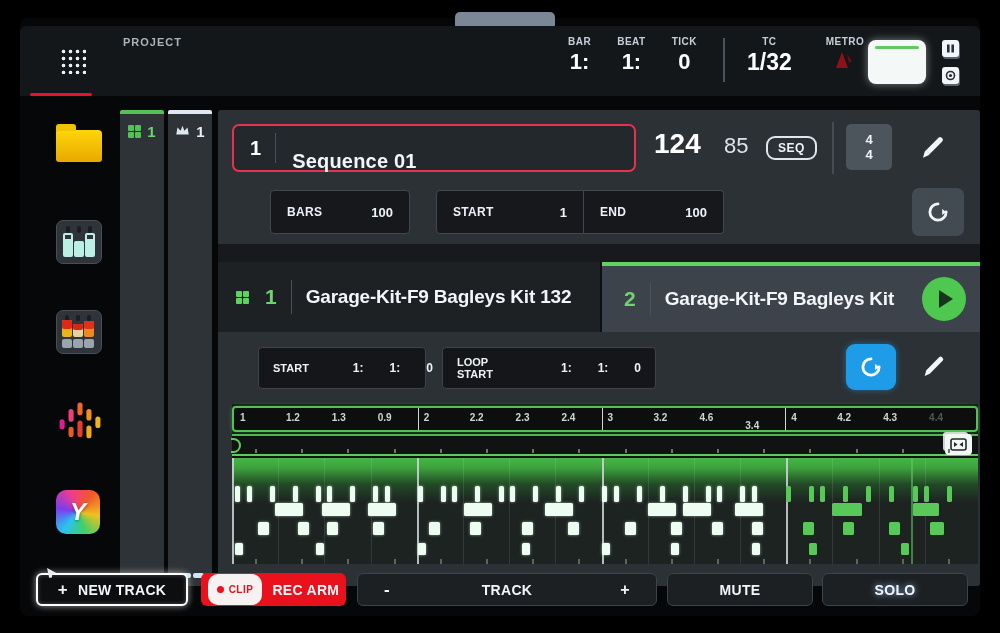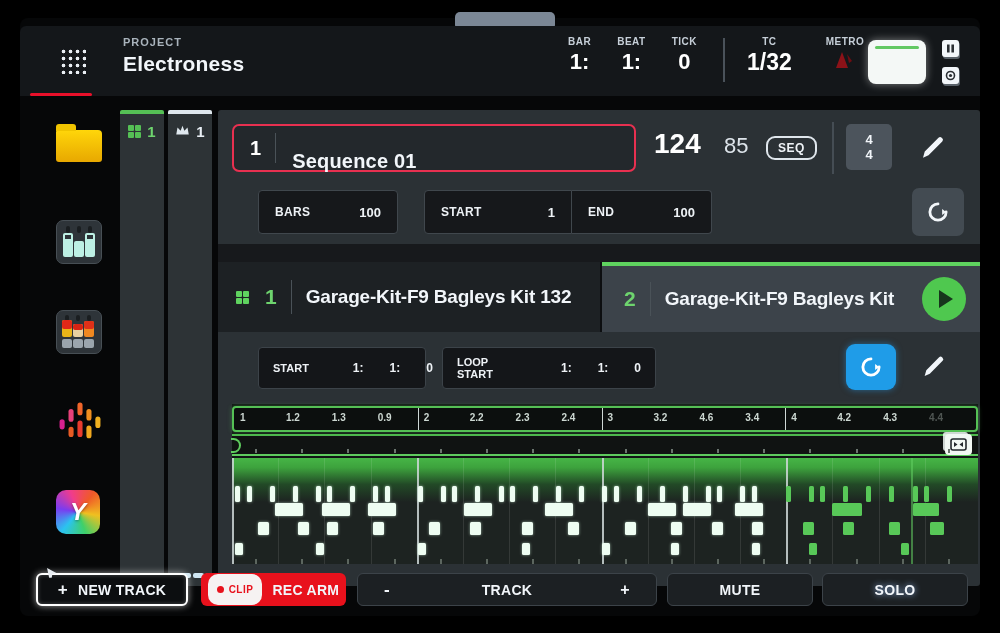--- a/index.html
+++ b/index.html
@@ -69,21 +69,21 @@
 .bpm { position:absolute; left:436px; top:18px; font-size:28px; font-weight:bold; color:#fff; }
 .bpm2 { position:absolute; left:506px; top:23px; font-size:22px; color:#dde4ea; }
 .seq-badge { position:absolute; left:548px; top:26px; border:2px solid #dfe6ec; border-radius:9px; color:#eef2f6;
   font-size:12px; font-weight:bold; padding:3px 10px; letter-spacing:.5px; }
 .seq-vdiv2 { position:absolute; left:614px; top:12px; width:2px; height:52px; background:#454d54; }
 .tsig { position:absolute; left:628px; top:14px; width:46px; height:46px; background:#4c545c; border-radius:5px;
   display:flex; flex-direction:column; align-items:center; justify-content:center; color:#f2f6fa; font-size:13px; font-weight:bold; line-height:15px; }
 .pencil1 { position:absolute; left:700px; top:22px; }
 
 
-.fields { position:absolute; left:40px; top:80px; width:708px; height:44px; display:flex; align-items:center; }
+.fields { position:absolute; left:52px; top:80px; width:708px; height:44px; display:flex; align-items:center; }
 .fbox { height:44px; background:#16181b; border:1px solid #40474d; border-radius:4px; display:flex; align-items:center;
   justify-content:space-between; padding:0 16px; color:#eef2f6; }
 .fbox .fl { font-size:12px; font-weight:bold; letter-spacing:.3px; }
 .fbox .fv { font-size:13px; font-weight:bold; }
 .fb-bars { width:140px; margin-right:26px; }
 .fb-start { width:148px; border-radius:4px 0 0 4px; }
 .fb-end { width:140px; border-left:none; border-radius:0 4px 4px 0; }
 .fb-trans { width:150px; margin-left:28px; }
 .loop-btn-gray { position:absolute; left:694px; top:78px; width:52px; height:48px; background:#434b52; border-radius:7px;
   display:flex; align-items:center; justify-content:center; }
@@ -163,21 +163,20 @@
 </head>
 <body>
 
 <div id="stage">
   <div class="screen">
     <div class="handle"></div>
 
     <div class="topbar">
       <div class="grid-icon"></div>
       <div class="proj-label">PROJECT</div>
-      <div class="proj-name">Electroness</div>
 
       <div class="transport">
         <div class="tp-cell">
           <div class="tp-lbl">BAR</div>
           <div class="tp-val">1:</div>
         </div>
         <div class="tp-cell">
           <div class="tp-lbl">BEAT</div>
           <div class="tp-val">1:</div>
         </div>
@@ -394,21 +393,21 @@
             <span class="rl" style="left: 19.3759%;">0.9</span>
             <span class="rl" style="left: 25.5678%;">2</span>
             <i class="bline" style="left: 24.7678%;"></i>
             <span class="rl" style="left: 31.7598%;">2.2</span>
             <span class="rl" style="left: 37.9517%; text-align: center;">2.3</span>
             <span class="rl" style="left: 44.1437%;">2.4</span>
             <span class="rl" style="left: 50.3356%;">3</span>
             <i class="bline" style="left: 49.5356%;"></i>
             <span class="rl" style="left: 56.5276%;">3.2</span>
             <span class="rl" style="left: 62.7195%;">4.6</span>
-            <span class="rl" style="left: 68.9115%;">3.4</span>
+            <span class="rl" style="left: 68.9115%; margin-top: 8px;">3.4</span>
             <span class="rl" style="left: 75.1034%;">4</span>
             <i class="bline" style="left: 74.3034%;"></i>
             <span class="rl" style="left: 81.2954%;">4.2</span>
             <span class="rl" style="left: 87.4873%;">4.3</span>
             <span class="rl faded" style="left: 93.6793%;">4.4</span>
           </div>
         <div class="loopstrip" id="loopstrip">
           <div class="playhead"></div>
           <div class="fit-icon">
             <svg width="17" height="13" viewBox="0 0 17 13">

